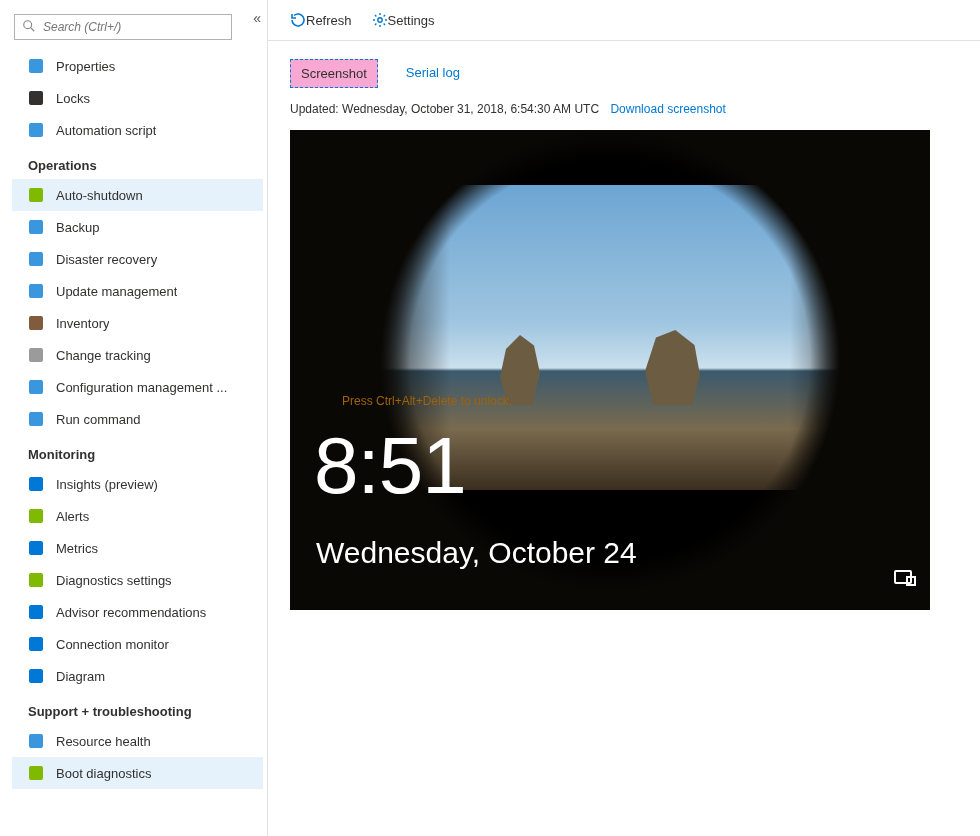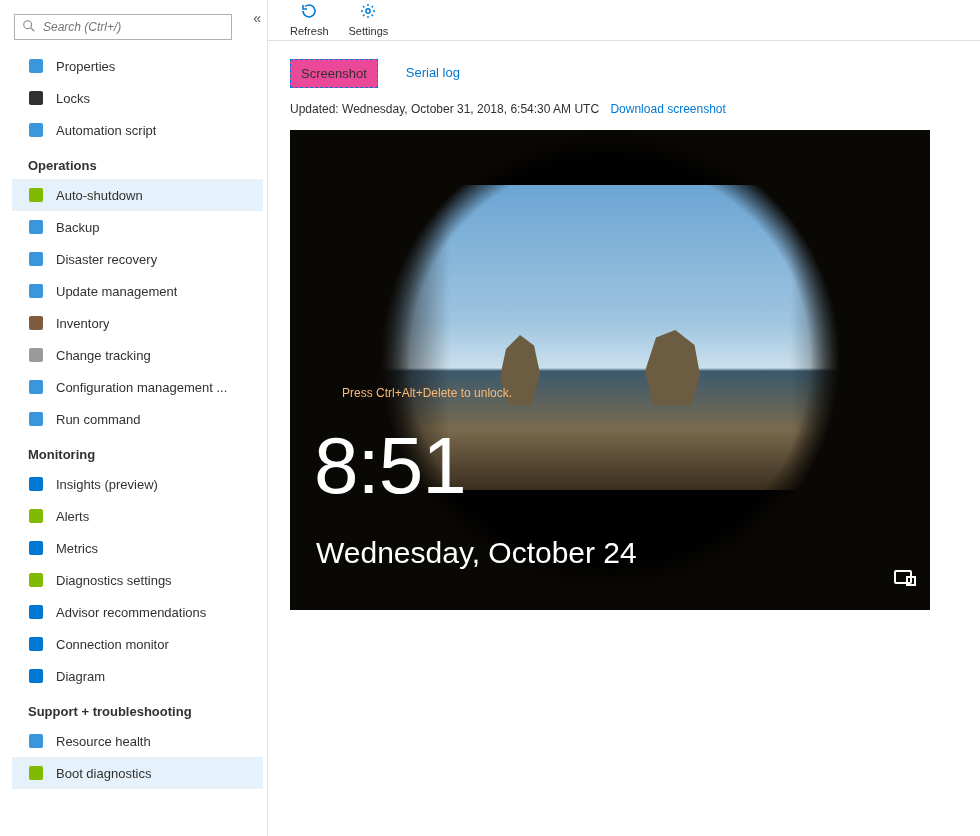--- a/index.html
+++ b/index.html
@@ -94,45 +94,43 @@
   height: 41px;
   border-bottom: 1px solid #e1e1e1;
   display: flex;
   align-items: center;
   padding-left: 22px;
   gap: 20px;
 }
 .toolbar-btn {
   display: flex;
   align-items: center;
-  gap: 6px;
   cursor: pointer;
   color: #323130;
-  font-size: 11px;
-  flex-direction: column;
+  font-size: 13px;
 }
 .toolbar-btn svg { width: 16px; height: 16px; }
 .content {
   padding: 18px 22px;
 }
 .tabs {
   display: flex;
   gap: 18px;
   margin-bottom: 14px;
 }
 .tab {
   padding: 6px 10px;
   font-size: 13px;
   cursor: pointer;
   color: #0078d4;
 }
 .tab.active {
   border: 1px dashed #0078d4;
   color: #323130;
-  background: #ec4899;
+  background: #f9a8d4;
 }
 .updated-row {
   font-size: 12px;
   margin-bottom: 14px;
 }
 .updated-row .dl-link {
   color: #0078d4;
   cursor: pointer;
   margin-left: 8px;
 }
@@ -174,22 +172,22 @@
 }
 .rock2 {
   position: absolute;
   left: 355px; top: 200px;
   width: 55px; height: 75px;
   background: #6b5c42;
   clip-path: polygon(15% 100%, 0% 55%, 20% 10%, 55% 0%, 90% 20%, 100% 60%, 85% 100%);
 }
 .lock-text {
   position: absolute;
-  left: 52px; top: 256px;
-  color: #fdba74;
+  left: 52px; top: 264px;
+  color: #a16207;
   font-size: 12px;
 }
 .time-text {
   position: absolute;
   left: 24px; top: 290px;
   color: #fff;
   font-size: 80px;
   font-weight: 200;
   letter-spacing: -1px;
 }

